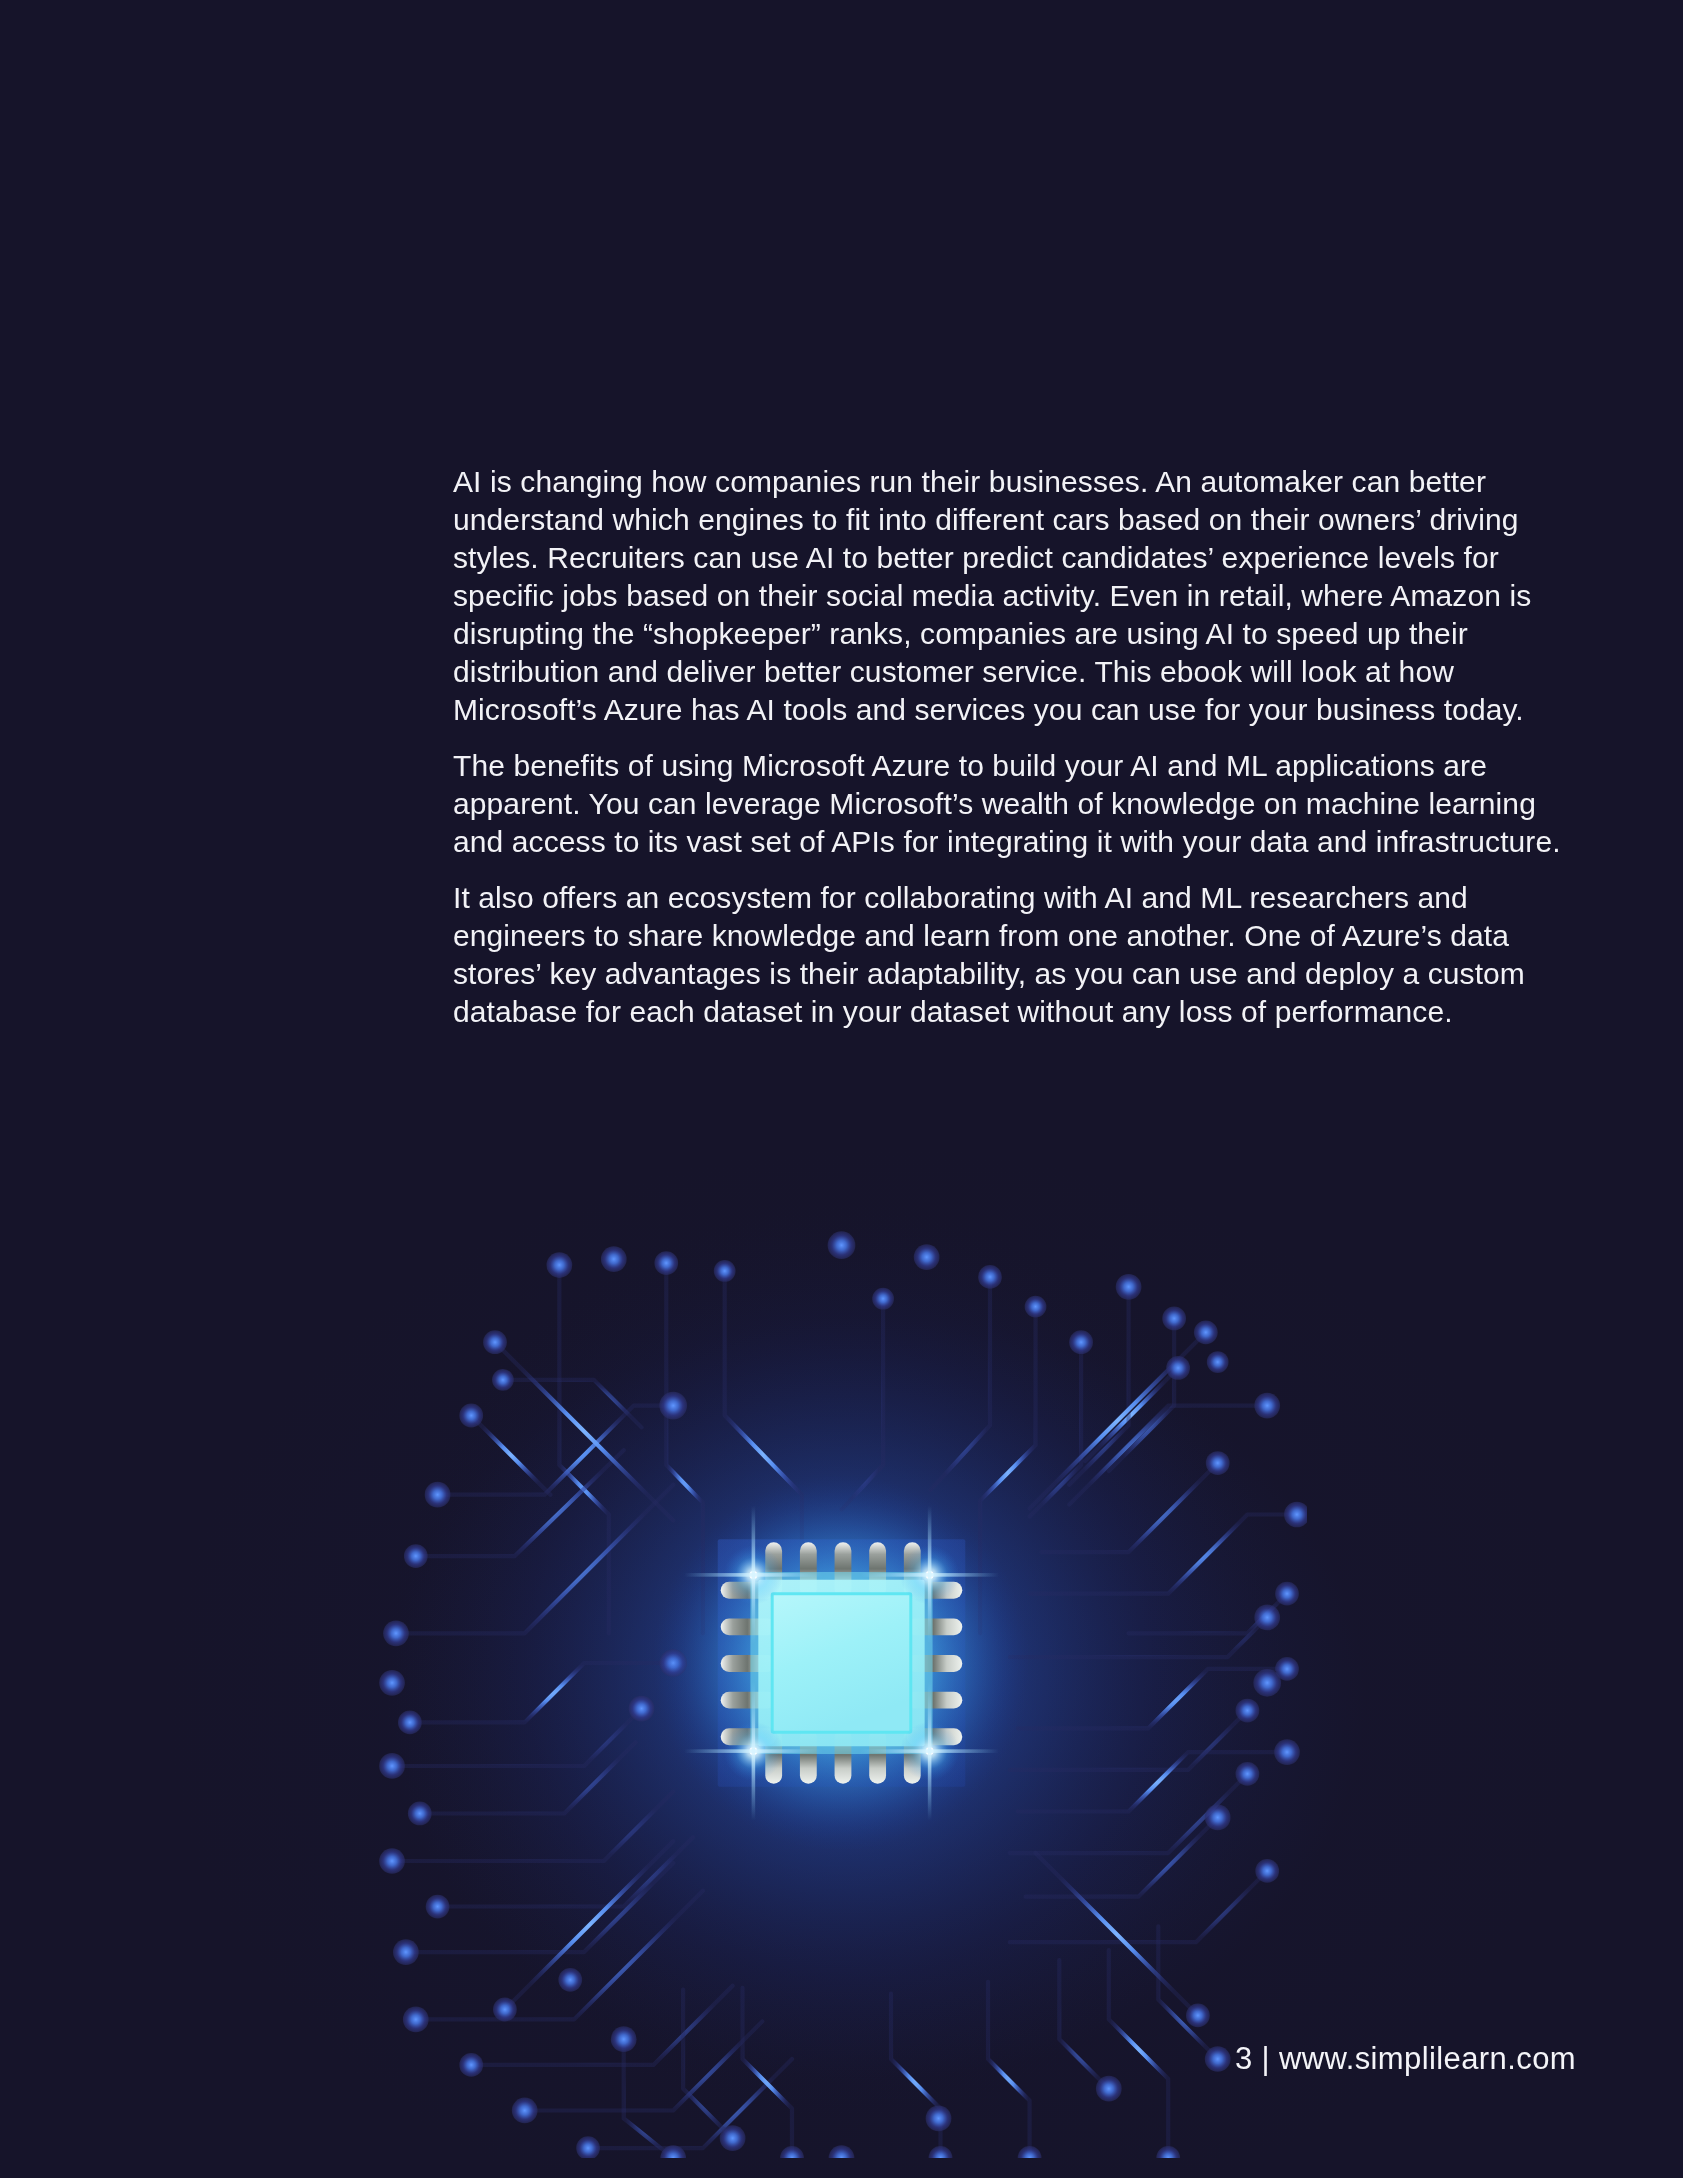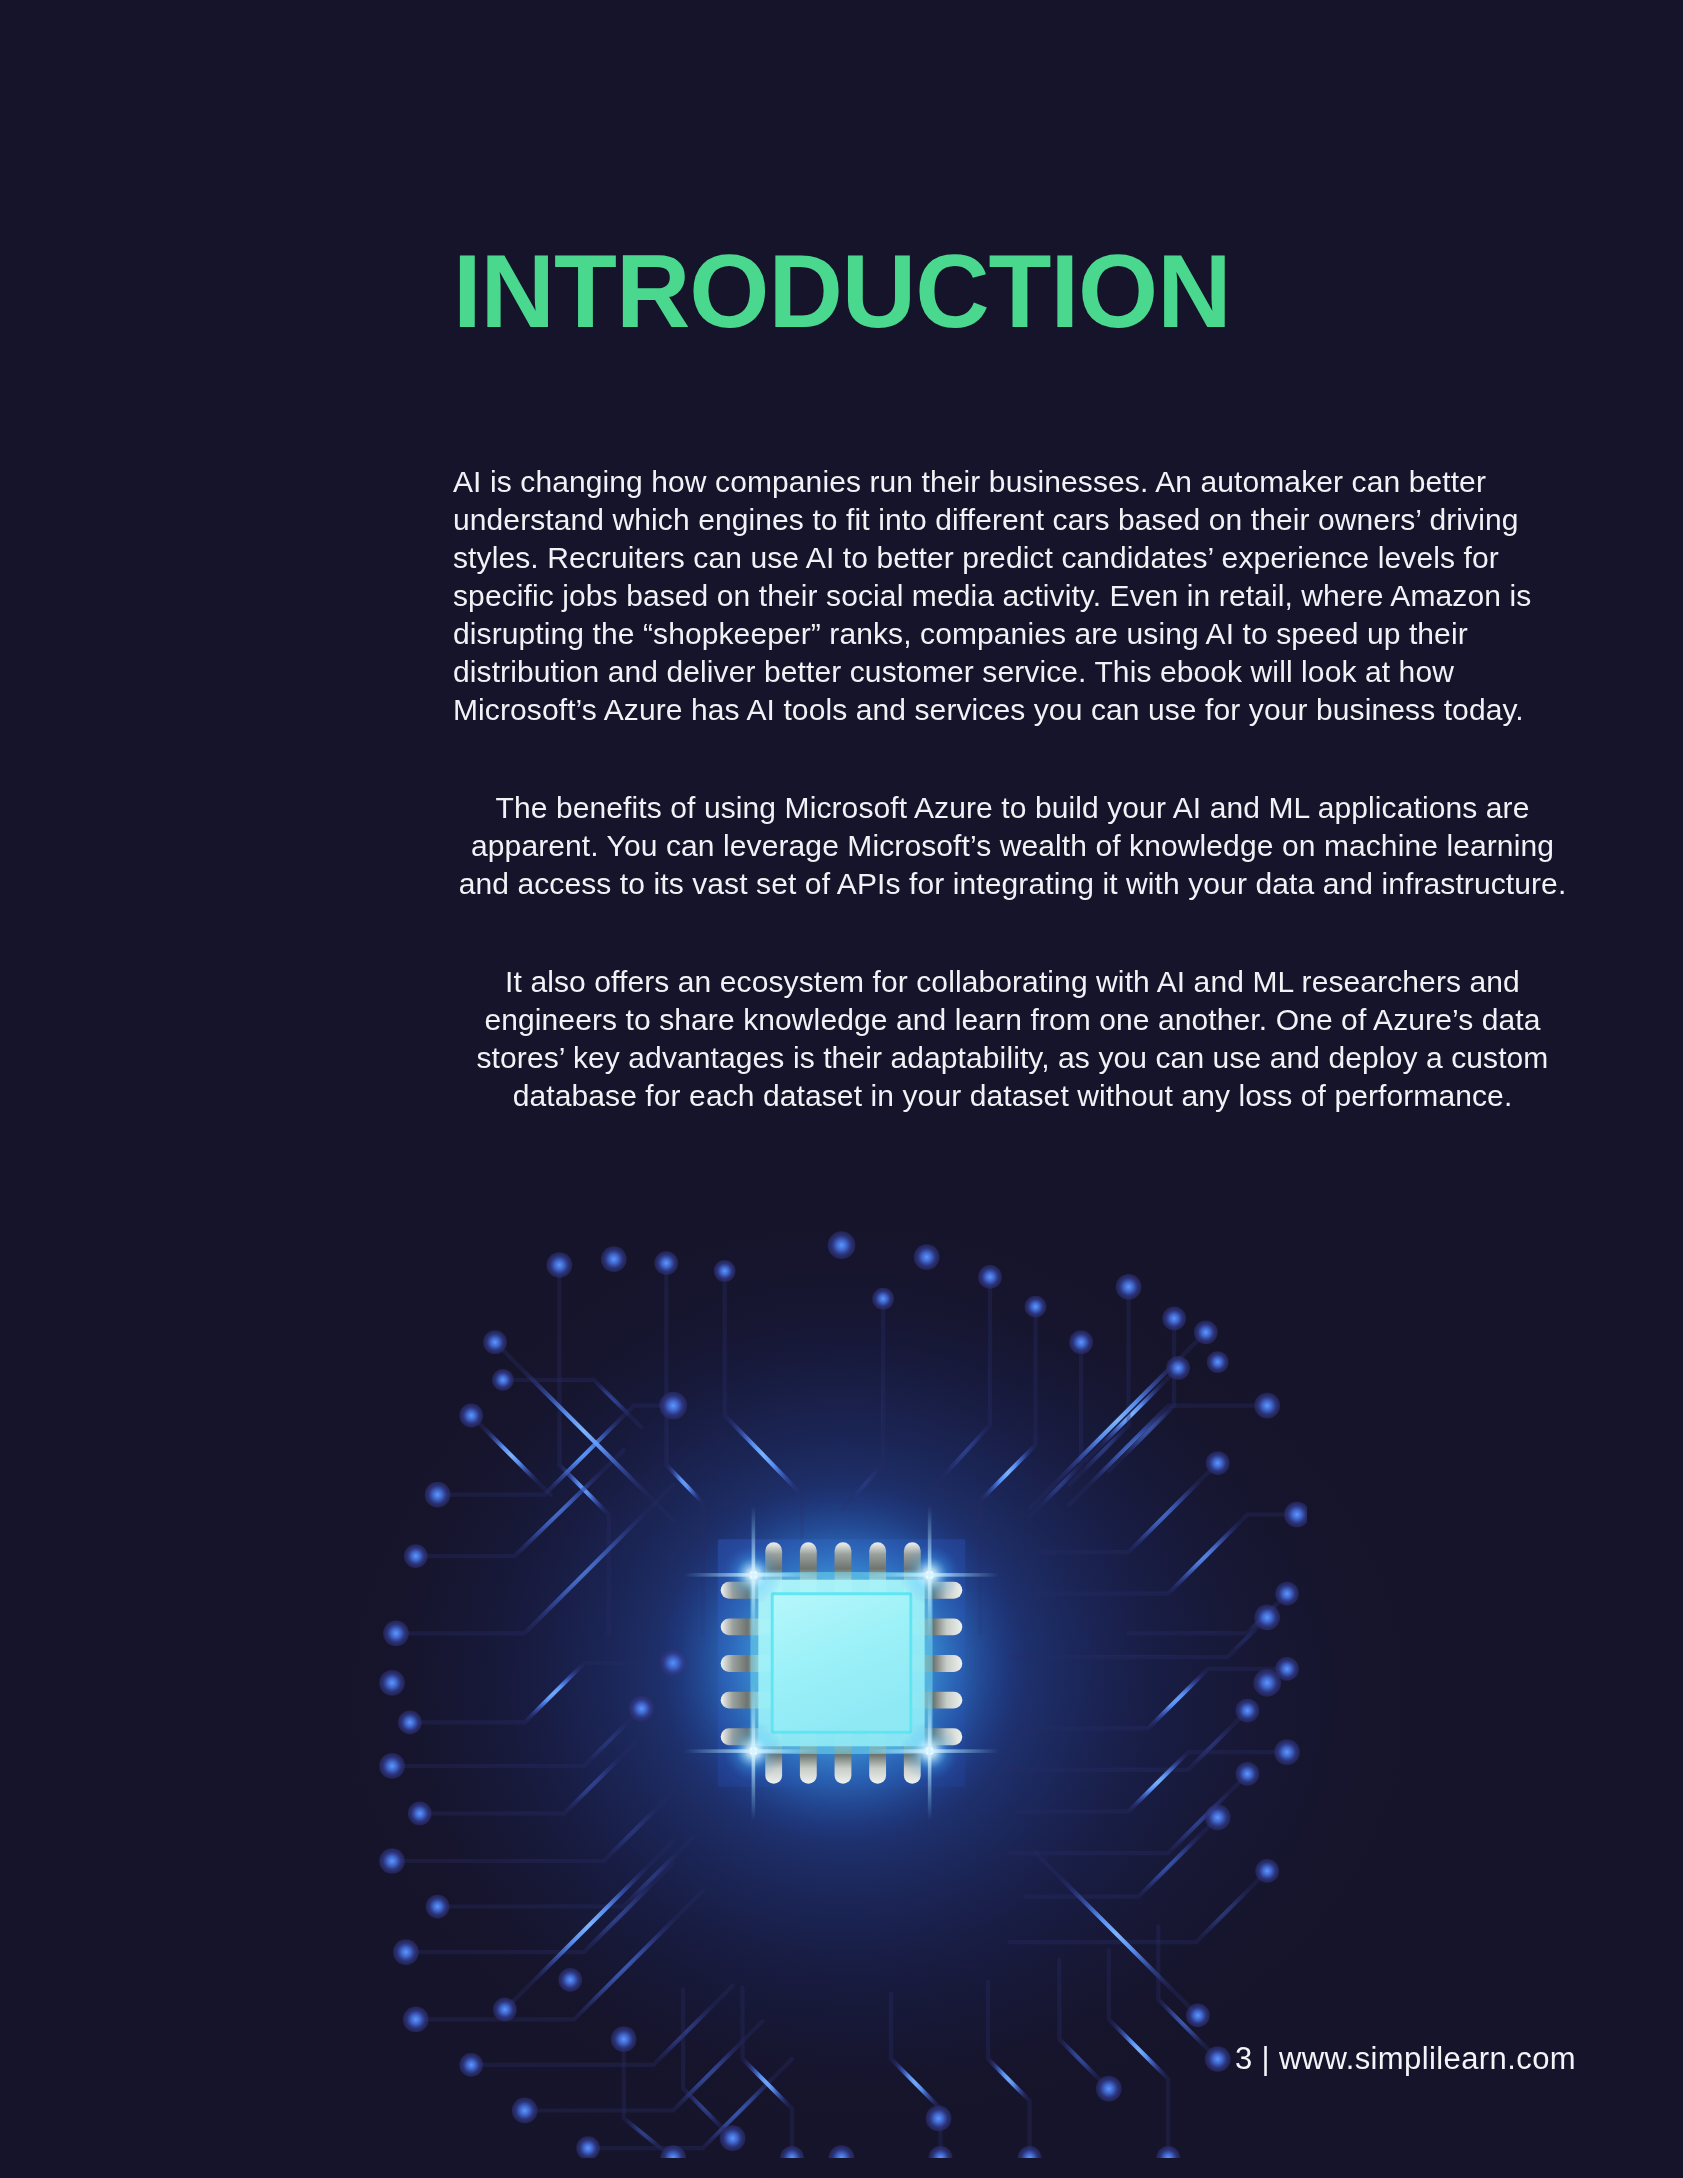--- a/index.html
+++ b/index.html
@@ -42,21 +42,21 @@
     left:453px; top:463px;
     width:1119px;
   }
   .copy p {
     color:#F2F2F6;
     font-size:30px;
     line-height:38px;
     font-weight:400;
     letter-spacing:0.1px;
   }
-  .copy p + p { margin-top:60px;text-align:center; }
+  .copy p + p { margin-top:18px; }
 
   
   .footer {
     position:absolute;
     right:107px; top:2041px;
     color:#F4F4F8;
     font-size:31px;
     font-weight:300;
     letter-spacing:0.4px;
     white-space:nowrap;
@@ -352,21 +352,20 @@
           <rect x="489" y="587.2" width="140" height="3.6" fill="url(#beamH)"></rect>
           <rect x="379.2" y="341" width="3.6" height="140" fill="url(#beamV)"></rect>
           <rect x="557.2" y="341" width="3.6" height="140" fill="url(#beamV)"></rect>
           <rect x="379.2" y="519" width="3.6" height="140" fill="url(#beamV)"></rect>
           <rect x="557.2" y="519" width="3.6" height="140" fill="url(#beamV)"></rect>
         </g>
       </g>
     </svg>
   </div>
 
-  <h1 class="title">INTRODUCTION</h1>
 
   <div class="copy">
     <p>AI is changing how companies run their businesses. An automaker can better understand which engines to fit into different cars based on their owners’ driving styles. Recruiters can use AI to better predict candidates’ experience levels for specific jobs based on their social media activity. Even in retail, where Amazon is disrupting the “shopkeeper” ranks, companies are using AI to speed up their distribution and deliver better customer service. This ebook will look at how Microsoft’s Azure has AI tools and services you can use for your business today.</p>
     <p>The benefits of using Microsoft Azure to build your AI and ML applications are apparent. You can leverage Microsoft’s wealth of knowledge on machine learning and access to its vast set of APIs for integrating it with your data and infrastructure.</p>
     <p>It also offers an ecosystem for collaborating with AI and ML researchers and engineers to share knowledge and learn from one another. One of Azure’s data stores’ key advantages is their adaptability, as you can use and deploy a custom database for each dataset in your dataset without any loss of performance.</p>
   </div>
 
   <div class="footer">3 | www.simplilearn.com</div>
 
 </div>

